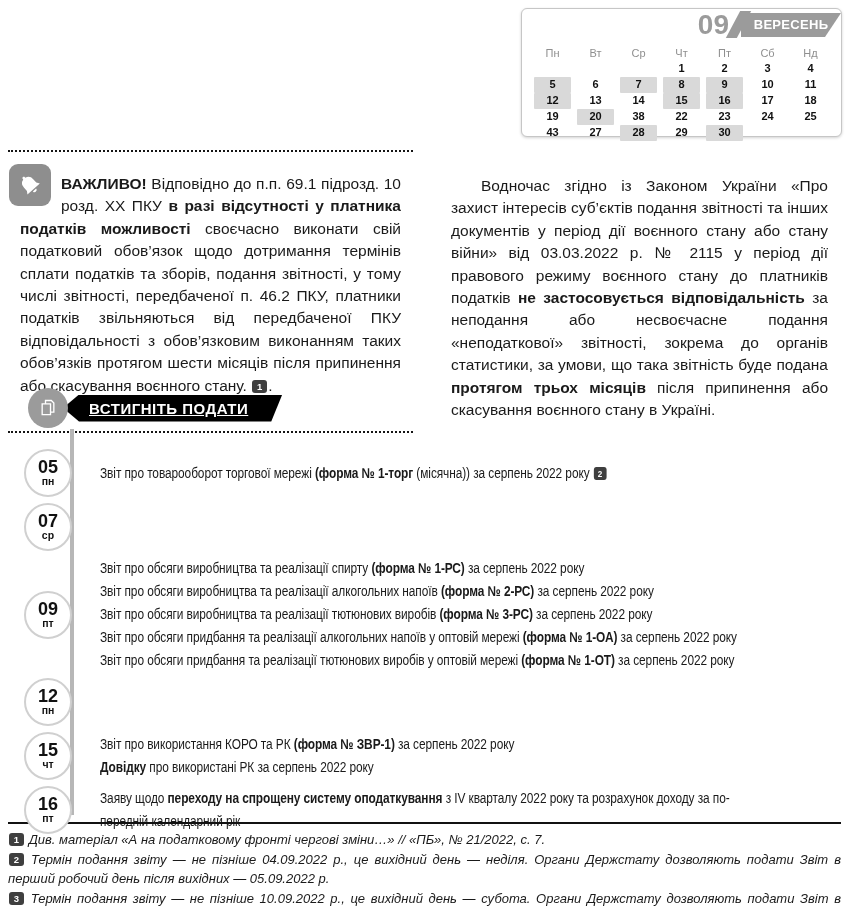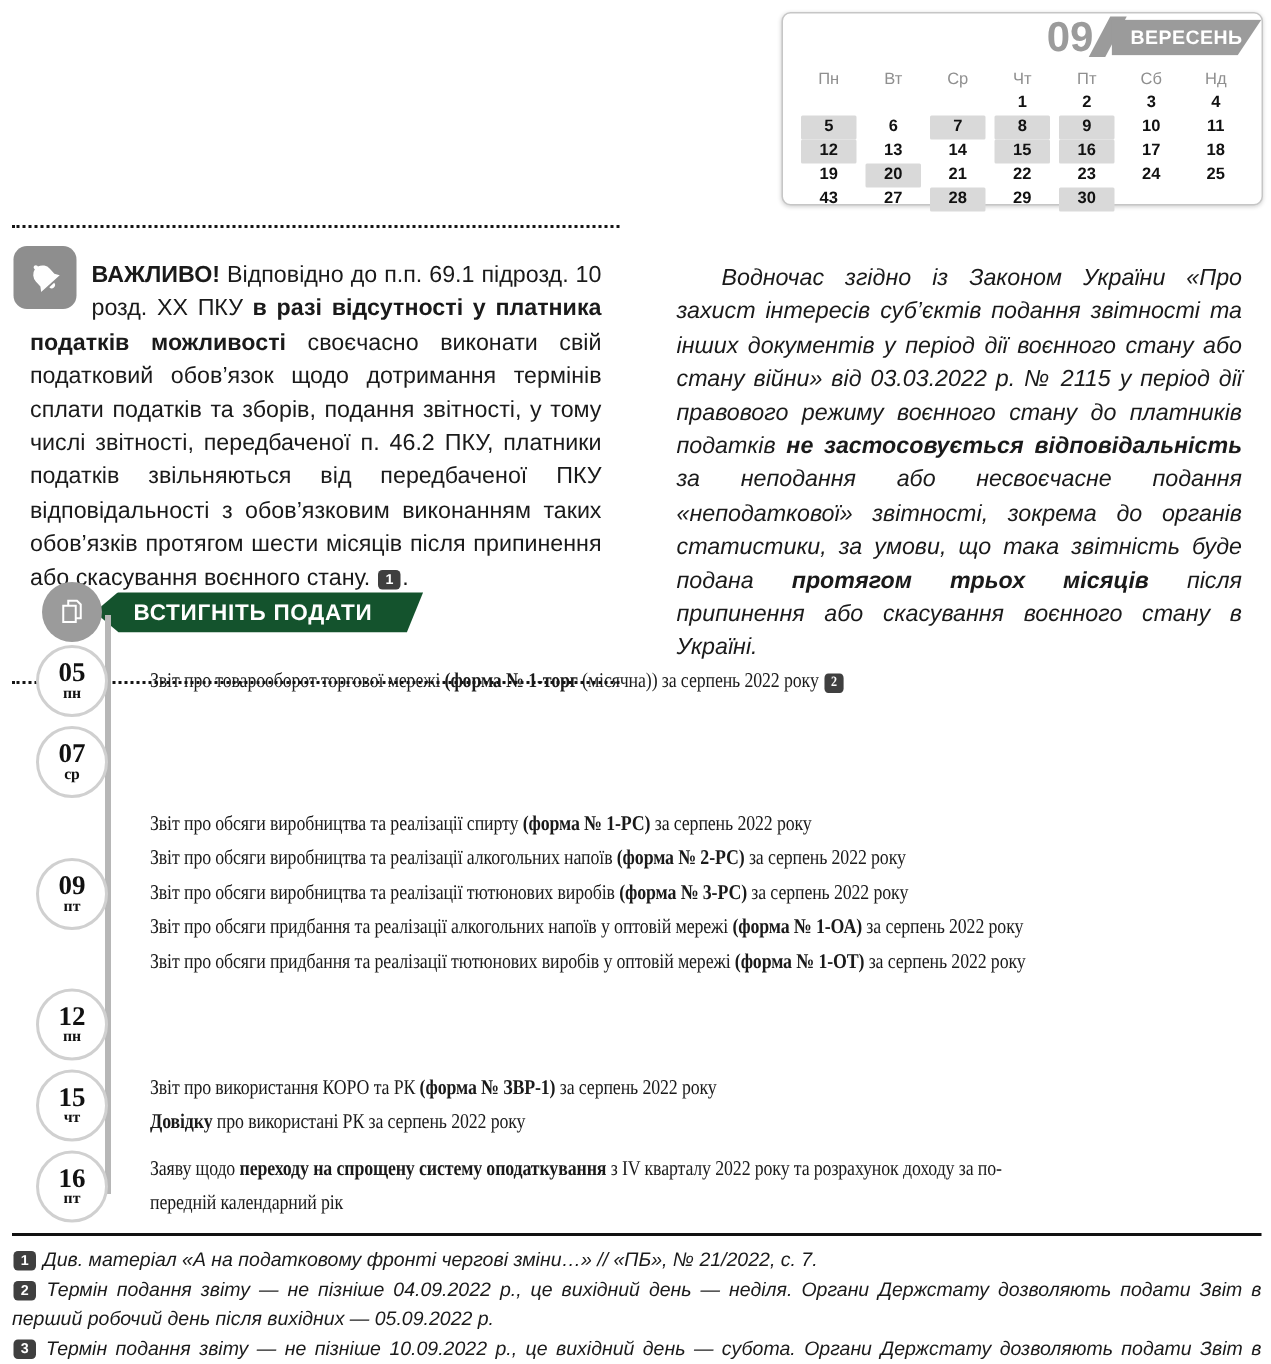--- a/index.html
+++ b/index.html
@@ -23,38 +23,38 @@
             grid-template-columns:repeat(7,1fr);grid-auto-rows:16px;
             font-size:11px;text-align:center;}
   .cal-wd{color:#8f8f8f;line-height:16px;}
   .cal-day{color:#111;font-weight:bold;line-height:15px;margin:0 3px;border-radius:1px;}
   .cal-day.hl{background:#d9d9d9;}
 
   
   .columns{position:absolute;left:8px;top:150px;width:832px;display:flex;gap:26px;}
   .col-left{width:405px;border-top:2px dotted #151515;border-bottom:2px dotted #151515;
             padding:9px 0 13px;}
-  .col-right{width:401px;padding-top:13px;font-style:italic;}
+  .col-right{width:401px;padding-top:13px;}
   .para{font-size:15.5px;line-height:22.4px;text-align:justify;margin:12px;}
   .col-right .para{text-indent:30px;}
   .imp-icon{float:left;width:42px;height:42px;margin:3px 10px 4px 1px;background:#8e8e8e;
             border-radius:9px;display:flex;align-items:center;justify-content:center;}
   .imp-icon svg{transform:rotate(-42deg);}
 
   
   .sec-header{position:absolute;left:28px;top:388px;display:flex;align-items:center;}
   .sec-circle{width:40px;height:40px;border-radius:50%;background:#9b9b9b;z-index:2;
               display:flex;align-items:center;justify-content:center;flex-shrink:0;}
-  .sec-banner{margin-left:-5px;height:27px;background:#14532d;color:#fff;font-weight:bold;
+  .sec-banner{margin-left:-5px;height:27px;background:#000000;color:#fff;font-weight:bold;
               font-size:15px;line-height:27px;letter-spacing:.5px;
               padding:0 34px 0 26px;
-              clip-path:polygon(0 50%,16px 0,100% 0,calc(100% - 11px) 100%,16px 100%);}
-
-  
-  .timeline{position:absolute;left:24px;top:430px;width:818px;font-family:Liberation Serif, serif;}
+              clip-path:polygon(0 50%,16px 0,100% 0,calc(100% - 11px) 100%,16px 100%);text-decoration:underline;}
+
+  
+  .timeline{position:absolute;left:24px;top:449px;width:818px;}
   .tl-rail{position:absolute;left:46px;top:-20px;width:4px;height:386px;background:#b7b7b7;}
   .tl-item{display:flex;align-items:center;margin-bottom:6px;position:relative;}
   .tl-date{width:48px;height:48px;border-radius:50%;background:#fff;border:2px solid #d0d0d0;
            box-sizing:border-box;display:flex;flex-direction:column;align-items:center;
            justify-content:center;flex-shrink:0;z-index:1;}
   .tl-day{font-size:18px;font-weight:bold;line-height:17px;color:#111;}
   .tl-dow{font-size:10.5px;font-weight:bold;line-height:11px;color:#111;}
   .tl-lines{margin-left:28px;font-size:14px;line-height:23px;}
   .tl-line{white-space:nowrap;transform:scaleX(.85);transform-origin:0 50%;
            letter-spacing:-.1px;}
@@ -105,21 +105,21 @@
         <div class="cal-day">11</div>
         <div class="cal-day hl">12</div>
         <div class="cal-day">13</div>
         <div class="cal-day">14</div>
         <div class="cal-day hl">15</div>
         <div class="cal-day hl">16</div>
         <div class="cal-day">17</div>
         <div class="cal-day">18</div>
         <div class="cal-day">19</div>
         <div class="cal-day hl">20</div>
-        <div class="cal-day">21</div>
+        <div class="cal-day">38</div>
         <div class="cal-day">22</div>
         <div class="cal-day">23</div>
         <div class="cal-day">24</div>
         <div class="cal-day">25</div>
         <div class="cal-day">43</div>
         <div class="cal-day">27</div>
         <div class="cal-day hl">28</div>
         <div class="cal-day">29</div>
         <div class="cal-day hl">30</div>
         <div class="cal-day"></div>

